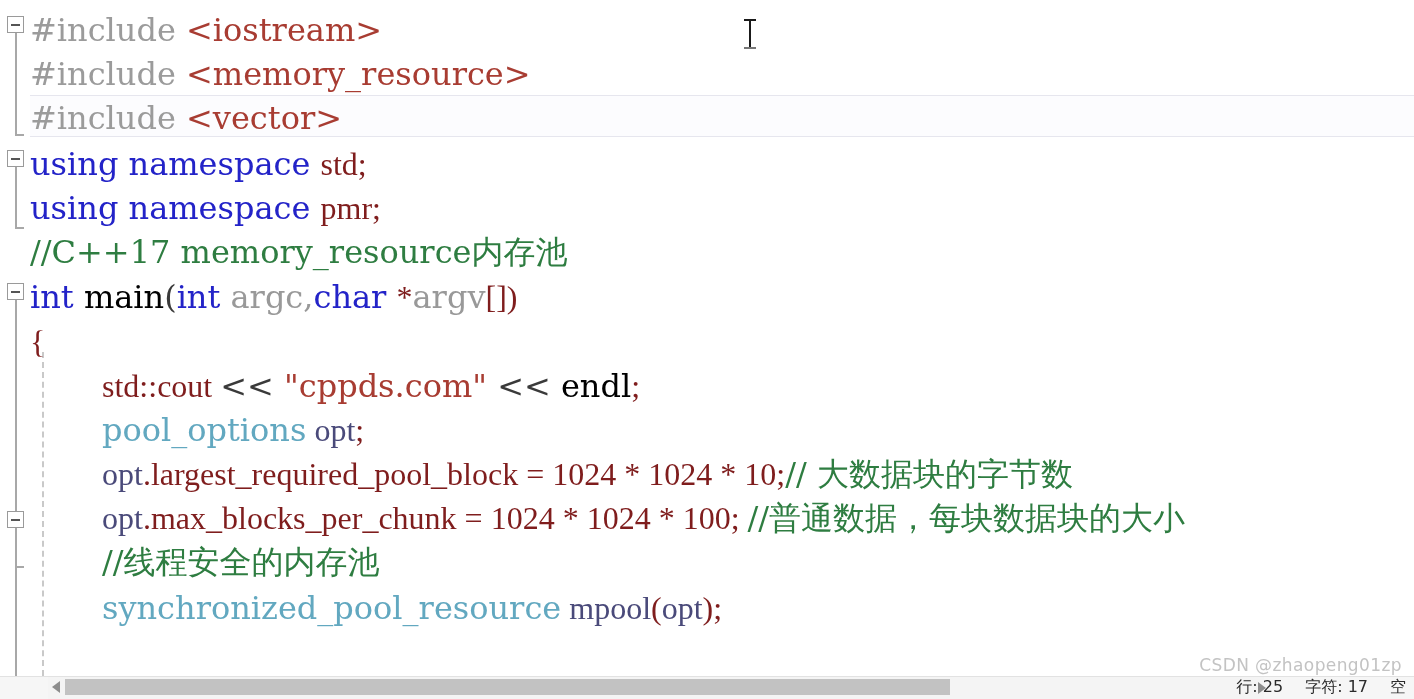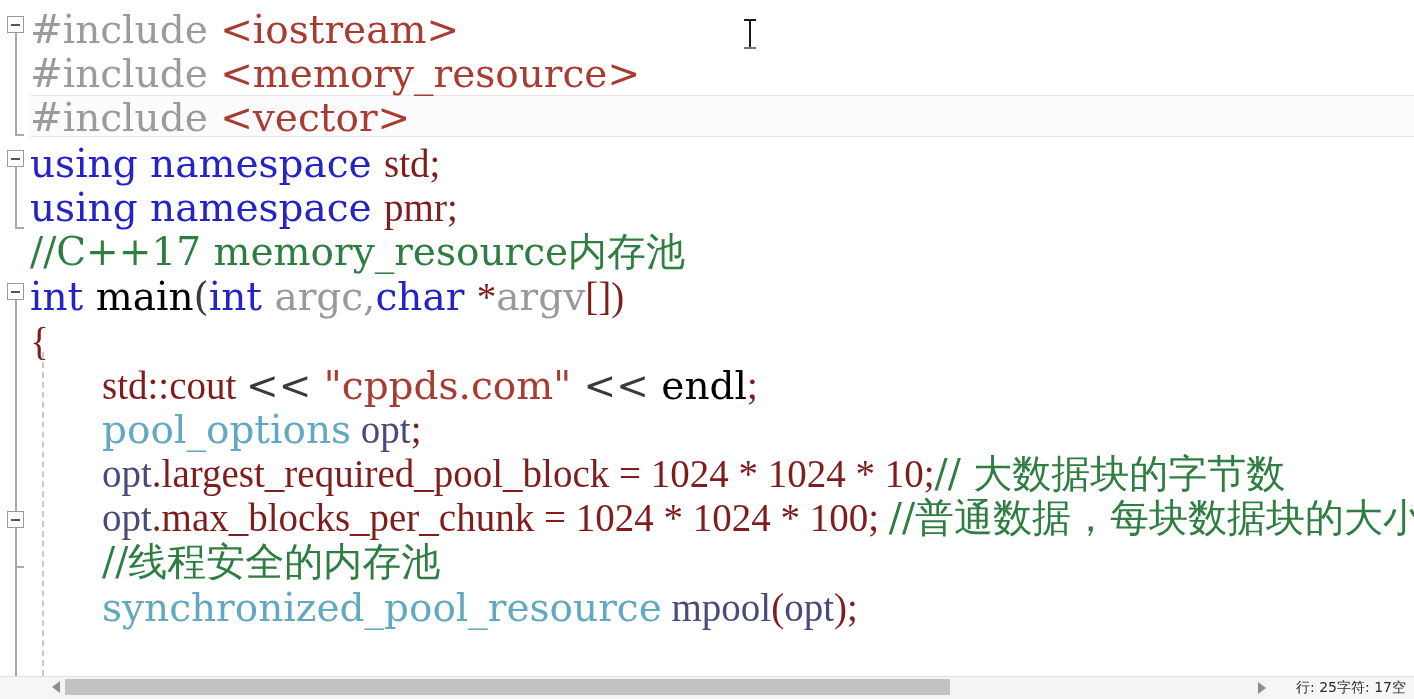--- a/index.html
+++ b/index.html
@@ -55,21 +55,21 @@
   
   .code{
     position:absolute;left:0;top:0;right:0;
     font-family:"DejaVu Serif", serif;
     font-size:29px;
     line-height:44px;
     white-space:pre;
   }
   .line{
     position:absolute;left:30px;height:44px;white-space:pre;
-    font-size:39px;line-height:44px;
+    font-size:32px;line-height:44px;
   }
 
   
   .t-pre   {color:#9b9b9b;}           
   .t-hdr   {color:#a83c32;}           
   .t-kw    {color:#2323c8;}           
   .t-plain {color:#7f1d1d;font-family:Liberation Serif, serif;}
   .t-cmt   {color:#2e7d41;}           
   .t-fn    {color:#000000;}           
   .t-param {color:#999999;text-align:center;}           
@@ -104,24 +104,24 @@
   }
   .hscroll .arrow-right{
     position:absolute;left:1258px;top:5px;width:0;height:0;
     border-top:6px solid transparent;border-bottom:6px solid transparent;
     border-left:8px solid #8d8d8d;
   }
 
   
   .statusbar{
     position:absolute;right:0;bottom:0;height:23px;
-    display:flex;align-items:center;
+    display:flex;align-items:center;gap:22px;
     padding-right:8px;
     font-family:"DejaVu Sans","Liberation Sans",sans-serif;
-    font-size:14px;color:#2b2b2b;
+    font-size:16px;color:#2b2b2b;
   }
   .statusbar .sb{white-space:nowrap;}
 
   
   .watermark{
     position:absolute;right:12px;bottom:24px;
     font-family:"DejaVu Sans","Liberation Sans",sans-serif;
     font-size:17px;color:#c3c3c3;white-space:nowrap;
     letter-spacing:.4px;
   }
@@ -169,13 +169,14 @@
     <div class="thumb"></div>
     <div class="arrow-right"></div>
   </div>
 
   <div class="statusbar">
     <span class="sb">行: 25</span>
     <span class="sb">字符: 17</span>
     <span class="sb">空</span>
   </div>
 
+  <div class="watermark">CSDN @zhaopeng01zp</div>
 </div>
 
 </body></html>

